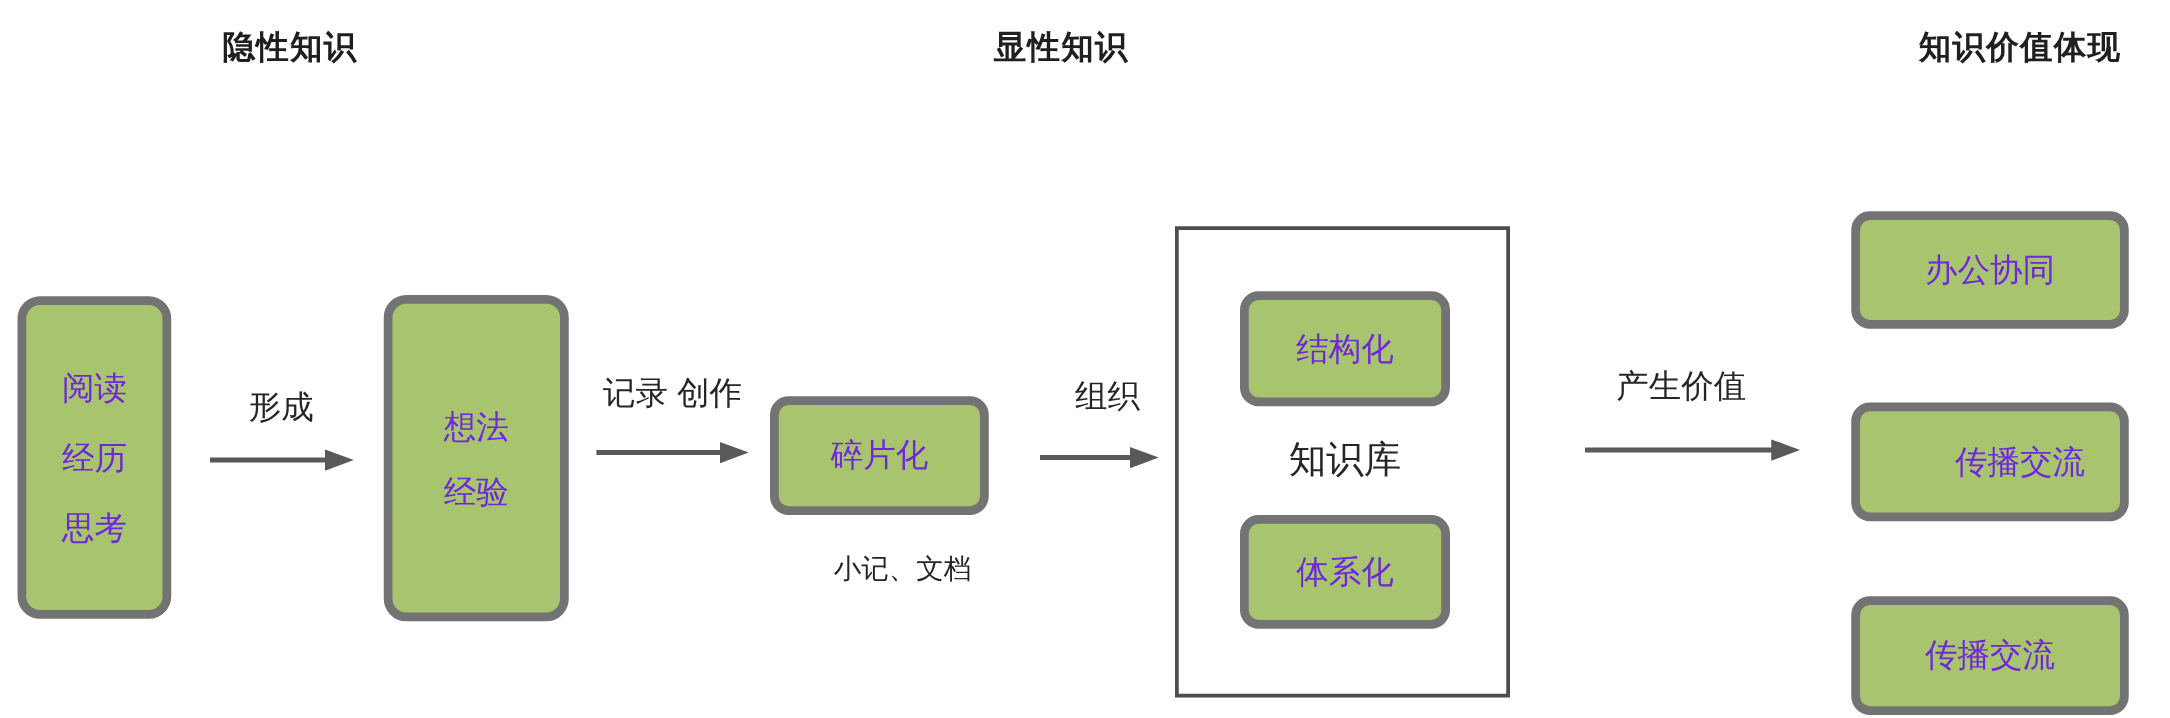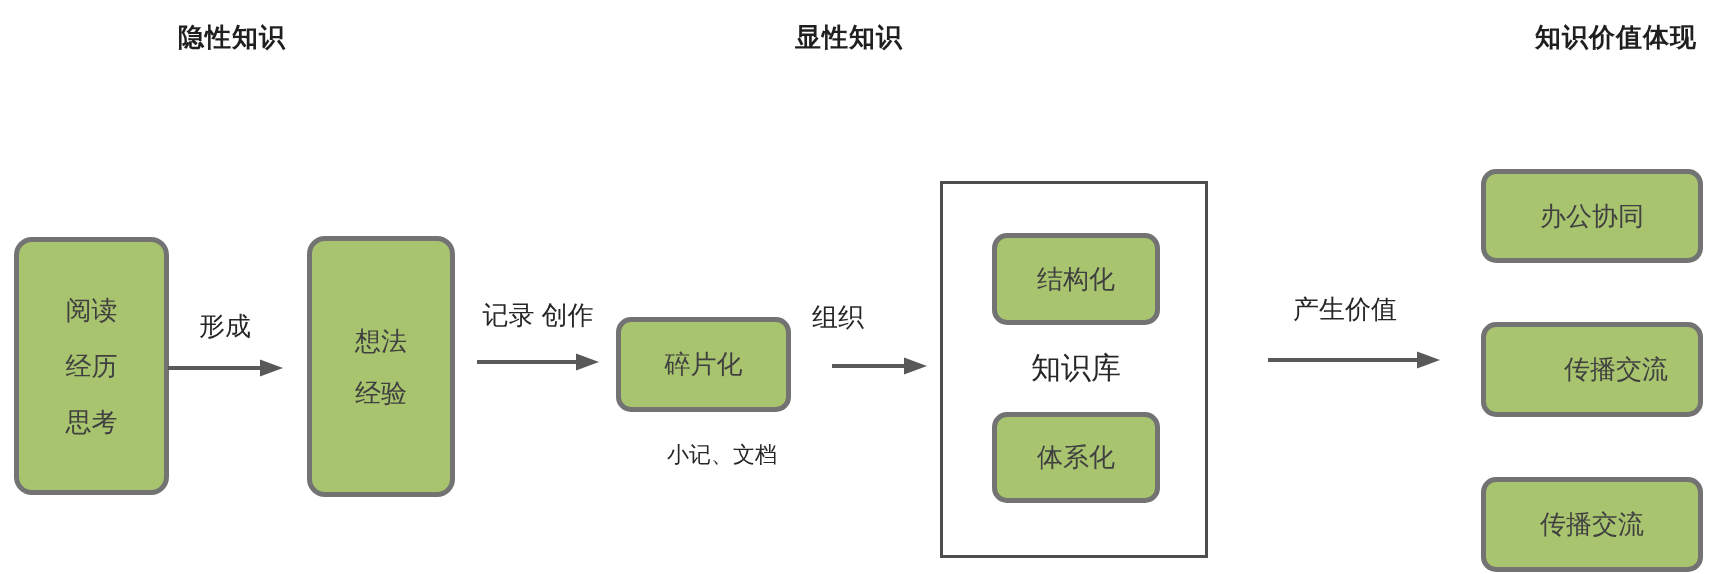--- a/index.html
+++ b/index.html
@@ -21,33 +21,33 @@
     transform: translateX(-50%);
     font-size: 26px;
     font-weight: bold;
     color: #1f1f1f;
     white-space: nowrap;
     letter-spacing: 1px;
   }
   .gbox {
     position: absolute;
     background: #a9c46e;
-    border: 5px solid #737373;
+    border: 7px solid #737373;
     border-radius: 15px;
     box-sizing: border-box;
     display: flex;
     flex-direction: column;
     align-items: center;
     justify-content: center;
-    color: #404040;
+    color: #6d28d9;
     font-size: 26px;
     text-align: center;
   }
   .gbox .line { display: block; }
-  .box-sources  { left: 14px;  top: 237px; width: 155px; height: 258px; border-radius: 18px; }
+  .box-sources  { left: 14px;  top: 237px; width: 123px; height: 258px; border-radius: 18px; }
   .box-sources .line { line-height: 56px; }
   .box-ideas    { left: 307px; top: 236px; width: 148px; height: 261px; border-radius: 18px; }
   .box-ideas .line { line-height: 52px; }
   .box-fragmented   { left: 616px;  top: 317px; width: 175px; height: 95px; }
   .box-structured   { left: 992px;  top: 233px; width: 168px; height: 92px; }
   .box-systematized { left: 992px;  top: 412px; width: 168px; height: 91px; }
   .box-output-1 { left: 1481px; top: 169px; width: 222px; height: 94px; }
   .box-output-2 { left: 1481px; top: 322px; width: 222px; height: 95px; padding-left: 48px; }
   .box-output-3 { left: 1481px; top: 477px; width: 222px; height: 95px; }
 
@@ -116,21 +116,21 @@
   <svg class="arrow-svg" style="left:477px; top:352px;" width="122" height="20" viewBox="0 0 122 20">
     <line x1="0" y1="10" x2="100" y2="10"></line>
     <polygon points="99,1.5 122,10 99,18.5"></polygon>
   </svg>
 
   <div class="gbox box-fragmented">
     <span class="line">碎片化</span>
   </div>
   <div class="caption">小记、文档</div>
 
-  <div class="arrow-label" style="left:838px; top:317px;">组织</div>
+  <div class="arrow-label" style="left:886px; top:317px;">组织</div>
   <svg class="arrow-svg" style="left:832px; top:356px;" width="95" height="20" viewBox="0 0 95 20">
     <line x1="0" y1="10" x2="73" y2="10"></line>
     <polygon points="72,1.5 95,10 72,18.5"></polygon>
   </svg>
 
   <div class="kb-container"></div>
   <div class="gbox box-structured">
     <span class="line">结构化</span>
   </div>
   <div class="kb-label">知识库</div>

